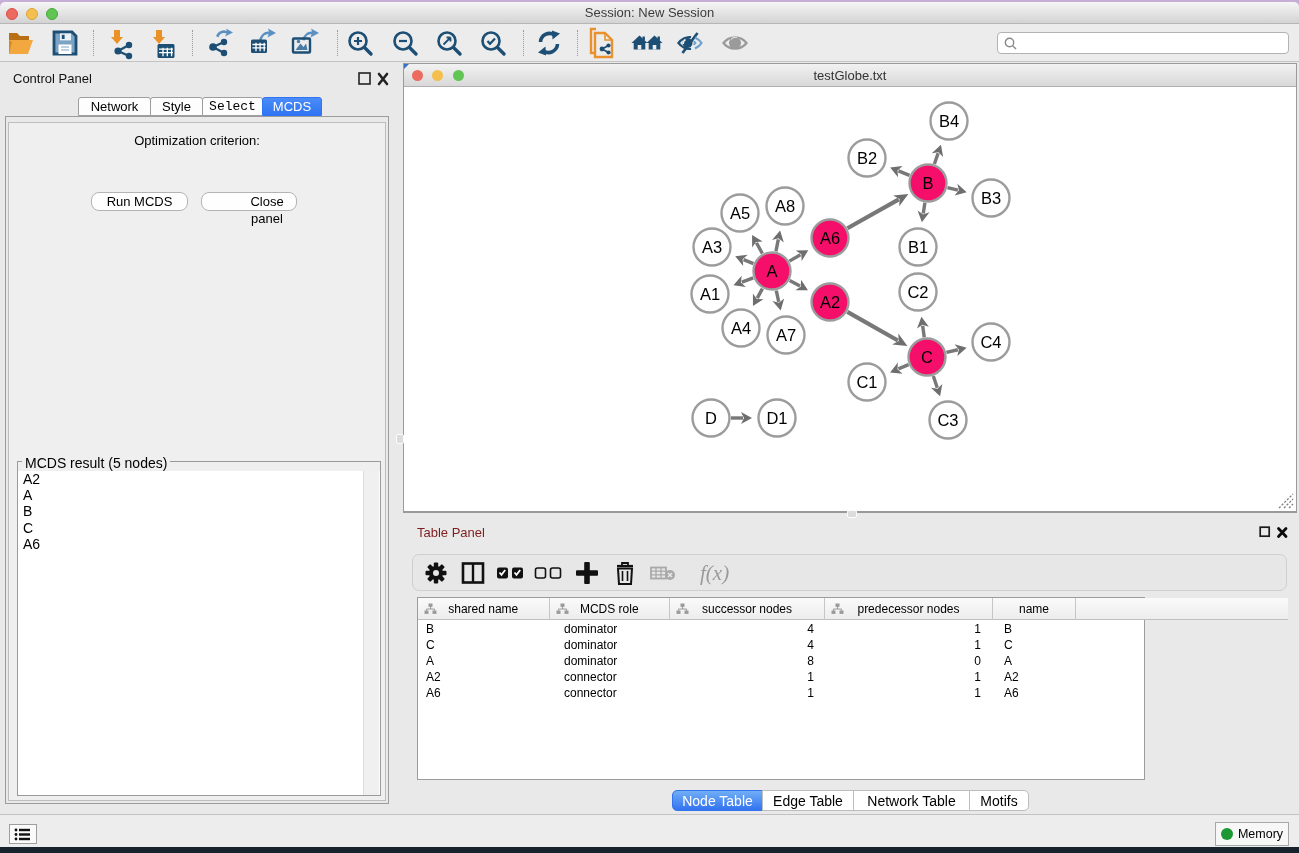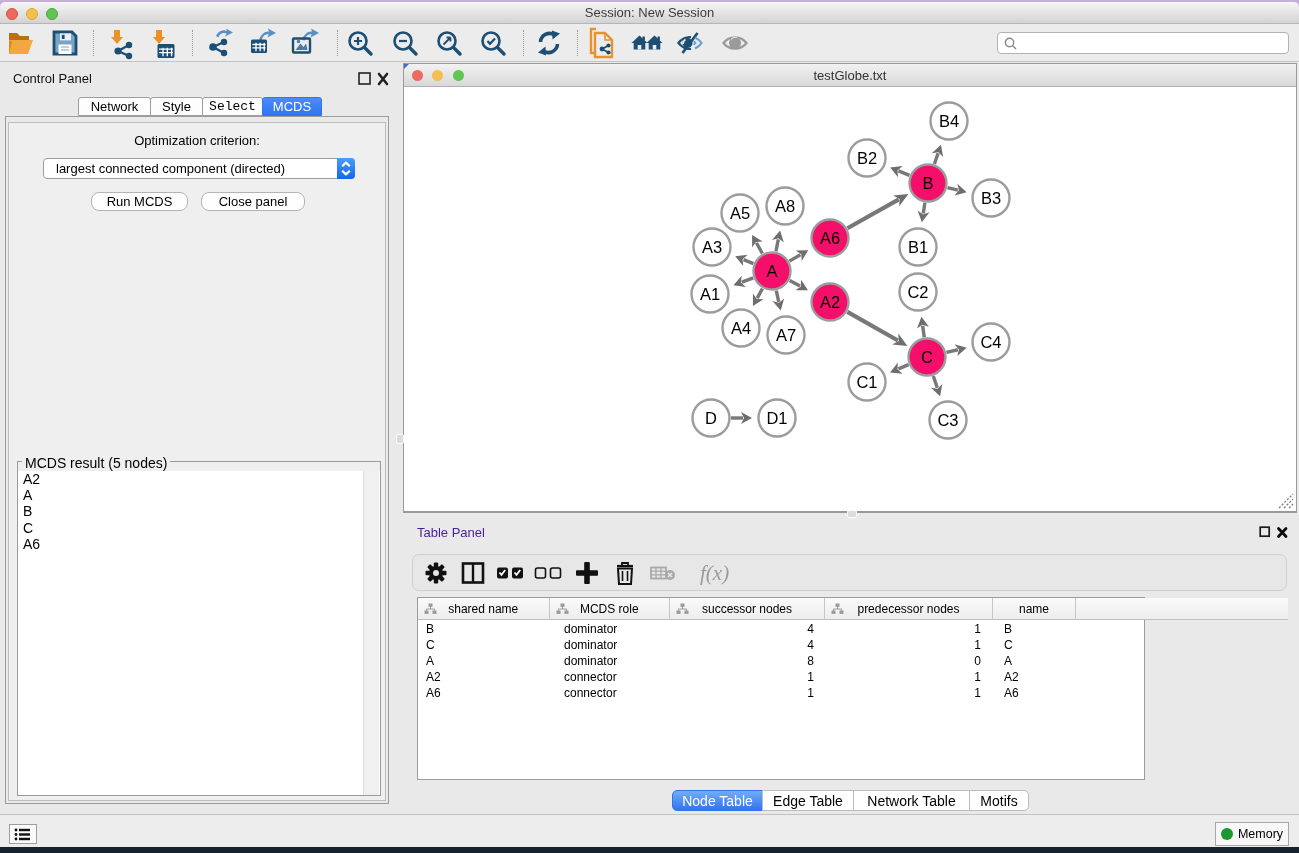--- a/index.html
+++ b/index.html
@@ -32,37 +32,37 @@
 #cp-inner { left:8px; top:122px; width:378px; height:679px; border:1px solid #bdbdbd; background:#efefef; }
 .cptab { top:97px; height:19px; border:1px solid #9e9e9e; background:#fdfdfd; font-size:13px; color:#000;
   text-align:center; line-height:18px; border-radius:3px 3px 0 0; }
 .cptab.sel { background:linear-gradient(#4a8cf8,#2f74f2); color:#fff; border-color:#2f74f2; }
 #opt-label { left:5px; top:133px; width:384px; text-align:center; font-size:13px; color:#000; }
 #dropdown { left:43px; top:158px; width:312px; height:21px; background:#fff; border:1px solid #9e9e9e; border-radius:4px; font-size:13px; color:#000; line-height:19px; padding-left:12px; }
 #dd-btn { right:-1px; top:-1px; width:18px; height:21px; border-radius:0 4px 4px 0;
   background:linear-gradient(#4b9ef5,#1465ee); }
 .btn { height:19px; background:#fefefe; border:1px solid #b4b4b4; border-radius:8px; font-size:13px; color:#000; text-align:center; line-height:17px; }
 #btn-run { left:91px; top:192px; width:97px; }
-#btn-close { left:201px; top:192px; width:104px; }
+#btn-close { left:201px; top:192px; width:96px;padding-left:36px; }
 #fieldset { left:17px; top:461px; width:364px; height:335px; border:1px solid #9a9a9a; }
 #fs-label { left:22px; top:455px; background:#efefef; padding:0 3px; font-size:14px; color:#000; }
 #fs-list { left:18px; top:471px; width:362px; height:324px; background:#fff; font-size:14px; line-height:16.2px; padding:0 0 0 5px; color:#000;}
 #fs-scroll { left:363px; top:471px; width:16px; height:324px; background:#f0f0f0; border-left:1px solid #ddd;}
 
 
 #netwin { left:403px; top:63px; width:894px; height:450px; border:1px solid #9a9a9a; border-bottom-width:2px; background:#fff; }
 #net-titlebar { left:0; top:0; width:892px; height:23px; background:linear-gradient(#f2f2f2,#d8d8d8); border-bottom:1px solid #b0b0b0; }
 #net-titlebar .title { width:100%; text-align:center; font-size:13px; color:#333; line-height:23px; }
 .ntl { width:11px; height:11px; border-radius:50%; top:6px; }
 #ntl-r { left:8px;  background:#ed6a5e; }
 #ntl-y { left:28px; background:#f5bf4f; }
 #ntl-g { left:49px; background:#61c554; }
 
 
-#tp-title { left:417px; top:525px; font-size:13px; color:#4c1d95; }
+#tp-title { left:417px; top:525px; font-size:13px; color:#7f1d1d; }
 #tp-toolbar { left:412px; top:554px; width:875px; height:37px; background:#e7e7e7; border:1px solid #cfcfcf; border-radius:7px; }
 #tp-table { left:417px; top:597px; width:728px; height:183px; background:#fff; border:1px solid #9c9c9c; }
 #tp-header { left:0; top:0; width:870px; height:22px; background:linear-gradient(#fafafa,#ededed); border-bottom:1px solid #c0c0c0; }
 .hcell { top:0; height:22px; border-right:1px solid #c6c6c6; font-size:12px; color:#000; text-align:center; line-height:22px;}
 .trow { font-size:12px; color:#000; height:16px; line-height:16px; }
 .bttab { top:790px; height:21px; background:#fff; border:1px solid #bdbdbd; font-size:14px; text-align:center; line-height:20px; color:#000;}
 .bttab.sel { background:linear-gradient(#71aef5,#3273f0); color:#fff; border-color:#3273f0;}
 
 
 #statusbar { left:0; top:814px; width:1299px; height:33px; background:#ededed; border-top:1px solid #c2c2c2; }
@@ -233,28 +233,20 @@
     <rect x="1" y="1" width="11" height="11" fill="none" stroke="#222" stroke-width="1.6"></rect>
     <path d="M21 2 L29 12 M29 2 L21 12" stroke="#222" stroke-width="2.6" stroke-linecap="round"></path>
   </svg>
   <div id="cp-box" class="abs"></div>
   <div id="cp-inner" class="abs"></div>
   <div class="cptab abs" style="left:78px;width:73px;">Network</div>
   <div class="cptab abs" style="left:150px;width:53px;">Style</div>
   <div class="cptab abs" style="left:202px;width:61px;font-family:Liberation Mono, monospace;">Select</div>
   <div class="cptab sel abs" style="left:262px;width:60px;">MCDS</div>
   <div id="opt-label" class="abs">Optimization criterion:</div>
-  <div id="dropdown" class="abs">largest connected component (directed)
-    <div id="dd-btn" class="abs">
-      <svg width="18" height="21" viewBox="0 0 18 21">
-        <path d="M5.2 8.2 L9 4.6 L12.8 8.2" fill="none" stroke="#fff" stroke-width="2.2" stroke-linejoin="round"></path>
-        <path d="M5.2 12.8 L9 16.4 L12.8 12.8" fill="none" stroke="#fff" stroke-width="2.2" stroke-linejoin="round"></path>
-      </svg>
-    </div>
-  </div>
   <div id="btn-run" class="btn abs">Run MCDS</div>
   <div id="btn-close" class="btn abs">Close panel</div>
   <div id="fieldset" class="abs"></div>
   <div id="fs-list" class="abs">A2<br>A<br>B<br>C<br>A6</div>
   <div id="fs-scroll" class="abs"></div>
   <div id="fs-label" class="abs">MCDS result (5 nodes)</div>
 
   <div id="netwin" class="abs">
     <svg class="abs" style="left:0;top:0;z-index:5" width="5" height="5" viewBox="0 0 5 5">
         <path d="M0,0 L5,0 L0,5 Z" fill="#3a6fc4"></path>

